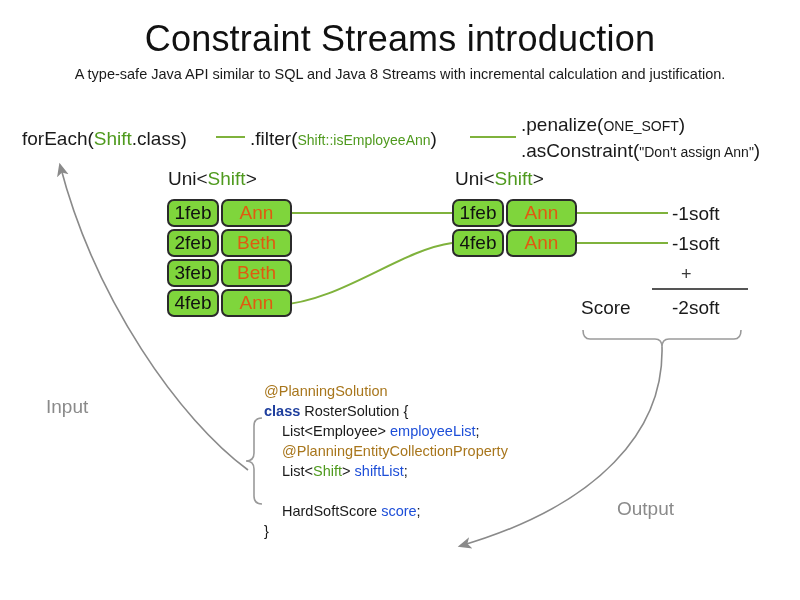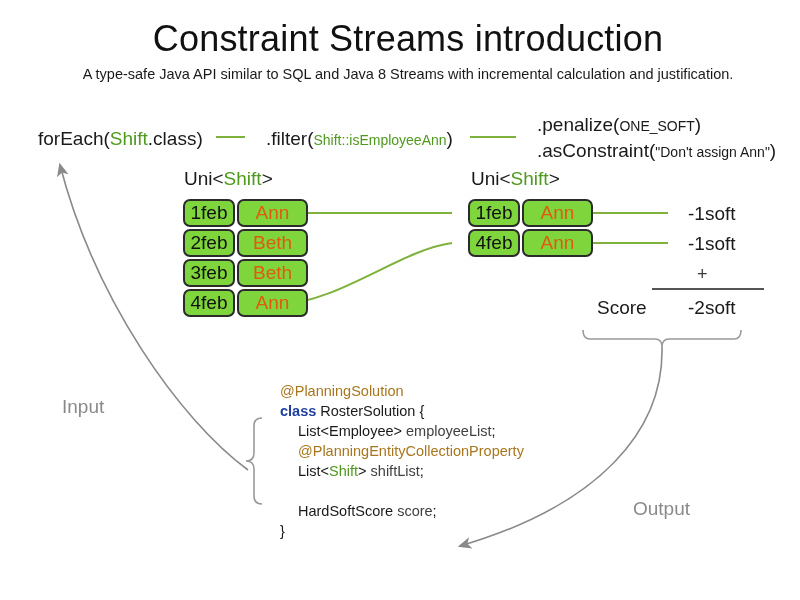--- a/index.html
+++ b/index.html
@@ -9,21 +9,21 @@
   }
   body {
     width: 800px;
     height: 600px;
     position: relative;
     overflow: hidden;
     font-family: "Liberation Sans", sans-serif;
     color: #1a1a1a;
   }
 
-  .abs { position: absolute; white-space: nowrap; padding-left: 16px; }
+  .abs { position: absolute; white-space: nowrap; }
 
   
   #title {
     left: 0; right: 0; top: 18px;
     text-align: center;
     font-size: 36px;
     letter-spacing: 0.2px;
     color: #111111;
   }
   #subtitle {
@@ -94,21 +94,21 @@
   #code-block {
     left: 264px; top: 381px;
     font-size: 14.5px;
     line-height: 20px;
     color: #1a1a1a;
   }
   #code-block .line { height: 20px; }
   #code-block .ind1 { padding-left: 18px; }
   .ann { color: #a8761c; margin-top: 20px; }
   .kw  { color: #1f3f9e; font-weight: bold; }
-  .fld { color: #404040; }
+  .fld { color: #1d4ed8; }
   .grn { color: #4f9a1e; }
   .blank { height: 20px; }
 
   
   #overlay {
     position: absolute; left: 0; top: 0;
     width: 800px; height: 600px;
     pointer-events: none;
   }
 </style>

